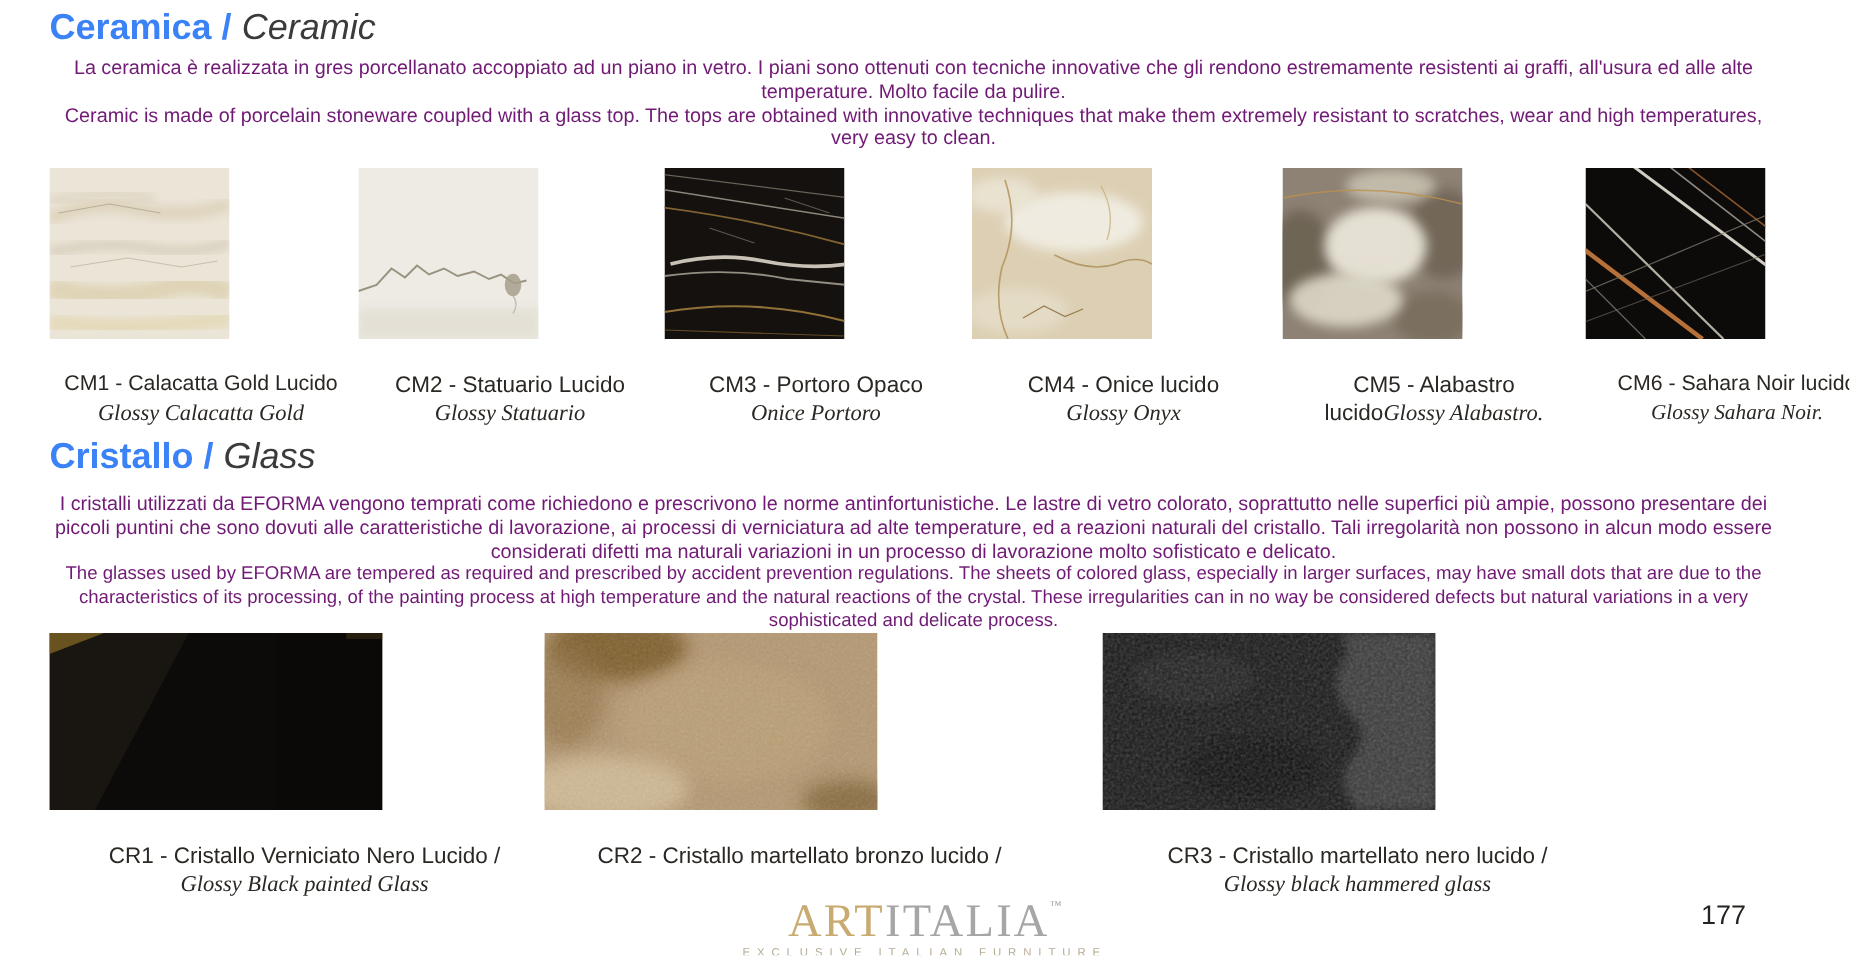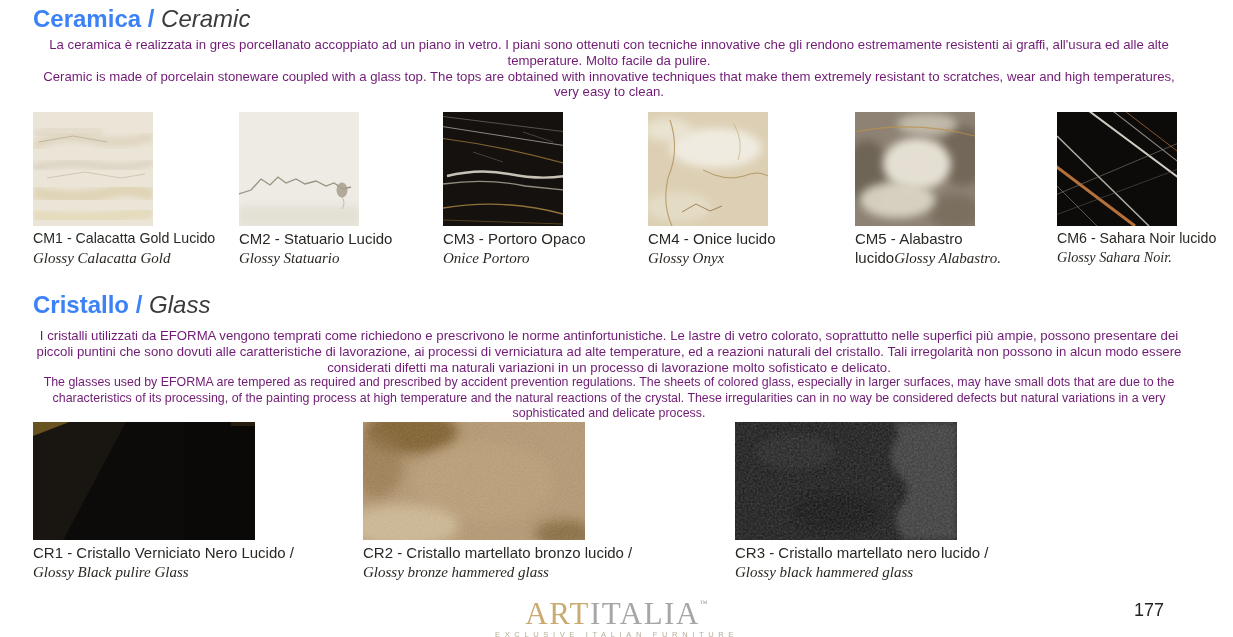--- a/index.html
+++ b/index.html
@@ -12,21 +12,21 @@
   
   .desc{position:absolute;left:33px;width:1152px;font-size:13.2px;line-height:15.8px;color:#701a75;text-align:center;}
   .desc .en{}
   .desc-glass .en{font-size:12.4px;line-height:15.4px;}
   
   .cm{position:absolute;top:112px;width:202px;}
   .cm .sw{width:120px;height:114px;}
   .cr{position:absolute;top:422px;width:340px;}
   .cr .sw{width:222px;height:118px;}
   .sw svg{display:block;width:100%;height:100%;}
-  .lbl{margin-top:3px;font-size:15px;line-height:19px;color:#2b2824;}
+  .lbl{margin-top:21px;font-size:15px;line-height:19px;color:#2b2824;text-align:center;}
   .lbl .l1{font-weight:normal;}
   .lbl .it{font-style:italic;font-family:Liberation Serif, serif;}
   .cm1{left:33px}.cm2{left:239px}.cm3{left:443px}.cm4{left:648px}.cm5{left:855px}.cm6{left:1057px}
   .cr1{left:33px}.cr2{left:363px}.cr3{left:735px}
   .cm6 .lbl{font-size:14.2px;}
   .cm1 .lbl .l1{font-size:14.2px;}
   
   .logo{position:absolute;left:50%;top:588px;transform:translateX(-50%);text-align:center;
         font-family:"Liberation Serif",serif;}
   .logo-main{font-size:31px;line-height:31px;letter-spacing:1.5px;color:#a6a6a6;}
@@ -196,21 +196,21 @@
       <svg viewBox="0 0 220 118" preserveAspectRatio="none">
         <rect width="220" height="118" fill="#0d0b09"></rect>
         <polygon points="0,0 92,0 30,118 0,118" fill="#1a1712" opacity="0.95"></polygon>
         <path d="M0,0 L36,0 L0,14 Z" fill="#7c6124" opacity="0.8"></path>
         <rect x="196" width="24" height="4" fill="#6d521e" opacity="0.7"></rect>
         <rect x="150" width="70" height="118" fill="#0a0908" opacity="0.6"></rect>
       </svg>
     </div>
     <div class="lbl">
       <div class="l1">CR1 - Cristallo Verniciato Nero Lucido /</div>
-      <div class="l2"><span></span><span class="it">Glossy Black pulire Glass</span></div>
+      <div class="l2"><span></span><span class="it">Glossy Black painted Glass</span></div>
     </div>
   </div>
 
   <div class="cr cr2">
     <div class="sw">
       <svg viewBox="0 0 220 118" preserveAspectRatio="none">
         <defs>
           <filter id="b-cr2" x="-40%" y="-40%" width="180%" height="180%">
               <feGaussianBlur stdDeviation="6"></feGaussianBlur>
             </filter>
@@ -223,21 +223,20 @@
         <ellipse cx="48" cy="10" rx="46" ry="22" fill="#7b5a26" opacity="0.9" filter="url(#b-cr2)"></ellipse>
         <ellipse cx="14" cy="42" rx="26" ry="34" fill="#8f7042" opacity="0.6" filter="url(#b-cr2)"></ellipse>
         <ellipse cx="120" cy="60" rx="70" ry="40" fill="#bfa379" opacity="0.6" filter="url(#b-cr2)"></ellipse>
         <ellipse cx="40" cy="104" rx="55" ry="22" fill="#d8c49e" opacity="0.75" filter="url(#b-cr2)"></ellipse>
         <ellipse cx="200" cy="112" rx="30" ry="14" fill="#6d5124" opacity="0.6" filter="url(#b-cr2)"></ellipse>
         <rect width="220" height="118" filter="url(#n-cr2)" opacity="0.22"></rect>
       </svg>
     </div>
     <div class="lbl">
       <div class="l1">CR2 - Cristallo martellato bronzo lucido /</div>
-      <div class="l2"><span></span><span class="it">Glossy bronze hammered glass</span></div>
     </div>
   </div>
 
   <div class="cr cr3">
     <div class="sw">
       <svg viewBox="0 0 220 118" preserveAspectRatio="none">
         <defs>
           <filter id="b-cr3" x="-40%" y="-40%" width="180%" height="180%">
               <feGaussianBlur stdDeviation="3"></feGaussianBlur>
             </filter>

